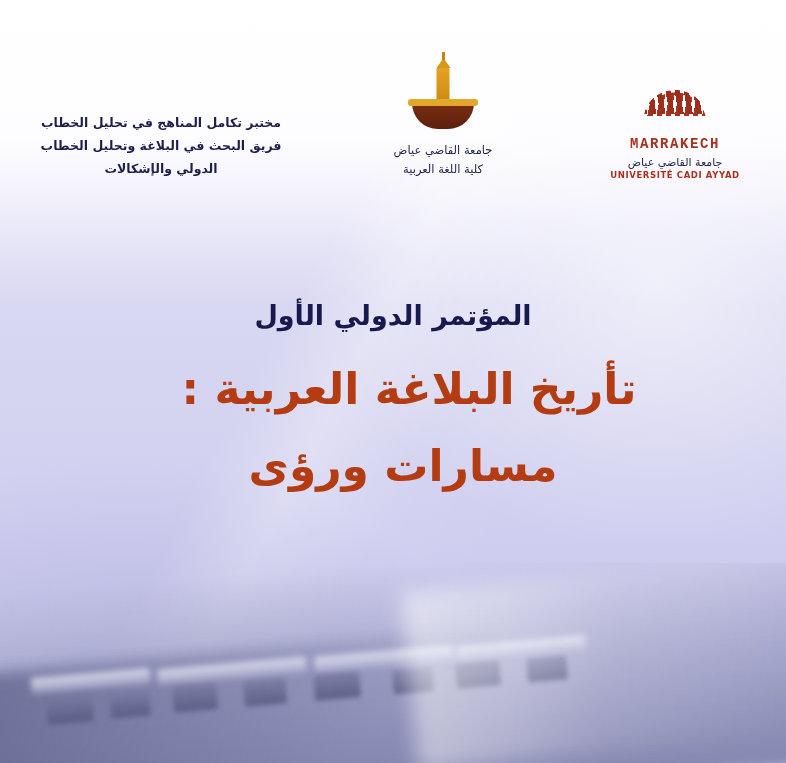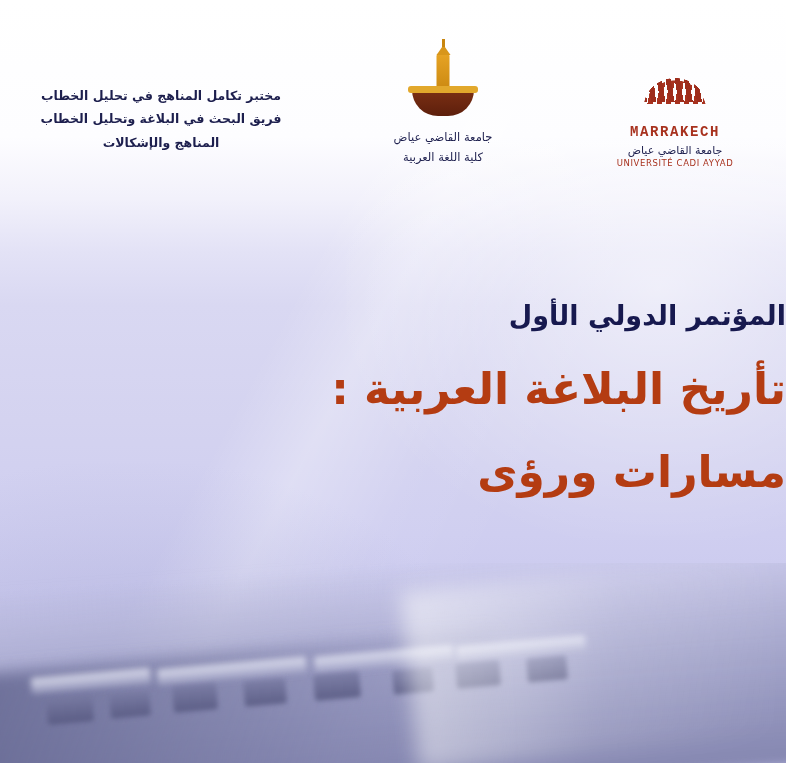--- a/index.html
+++ b/index.html
@@ -121,21 +121,21 @@
 
   
   .header {
     position: absolute;
     top: 0;
     left: 0;
     width: 786px;
     height: 180px;
     display: flex;
     flex-direction: row-reverse;
-    align-items: center;
+    align-items: flex-end;
     justify-content: space-between;
     padding: 40px 26px 0 26px;
     box-sizing: border-box;
   }
 
   
   .lab-block {
     width: 270px;
     text-align: center;
     direction: rtl;
@@ -275,52 +275,52 @@
     font-family: Liberation Mono, monospace;
   }
   .mar-ar {
     font-size: 11px;
     color: #1d1f4e;
     margin-top: 4px;
     direction: rtl;
   }
   .mar-fr {
     font-size: 8.5px;
-    font-weight: normal;
+    font-weight: bold;
     letter-spacing: 0.6px;
     color: #a8321f;
     margin-top: 1px;
   }
 
   
   .titles {
     position: absolute;
     left: 0;
     top: 300px;
     width: 786px;
-    text-align: right;
+    text-align: center;
     direction: rtl;
   }
   .conf-sub {
     font-size: 27px;
     font-weight: bold;
     color: #17194f;
     letter-spacing: 0.5px;
   }
   .conf-main-1 {
     margin-top: 30px;
     font-size: 44px;
     font-weight: bold;
     color: #b43c12;
     letter-spacing: 1px;
     line-height: 1.25;
     margin-left: 32px;
   }
   .conf-main-2 {
-    margin-top: 28px;
+    margin-top: 22px;
     font-size: 44px;
     font-weight: bold;
     color: #b43c12;
     letter-spacing: 1px;
     line-height: 1.25;
     padding-left: 20px;
   }
 </style>
 </head>
 <body>
@@ -328,21 +328,21 @@
 <div class="poster">
 
   <div class="wash-bl"></div>
   <div class="wash-tr"></div>
 
   <div class="header">
 
     <div class="lab-block">
       <div>مختبر تكامل المناهج في تحليل الخطاب</div>
       <div>فريق البحث في البلاغة وتحليل الخطاب</div>
-      <div>المناهج والإشكالات</div>
+      <div>الدولي والإشكالات</div>
     </div>
 
     <div class="univ-block">
       <div class="univ-mark">
         <div class="minaret"></div>
         <div class="palm"></div>
         <div class="bowl"></div>
       </div>
       <div>جامعة القاضي عياض</div>
       <div>كلية اللغة العربية</div>

